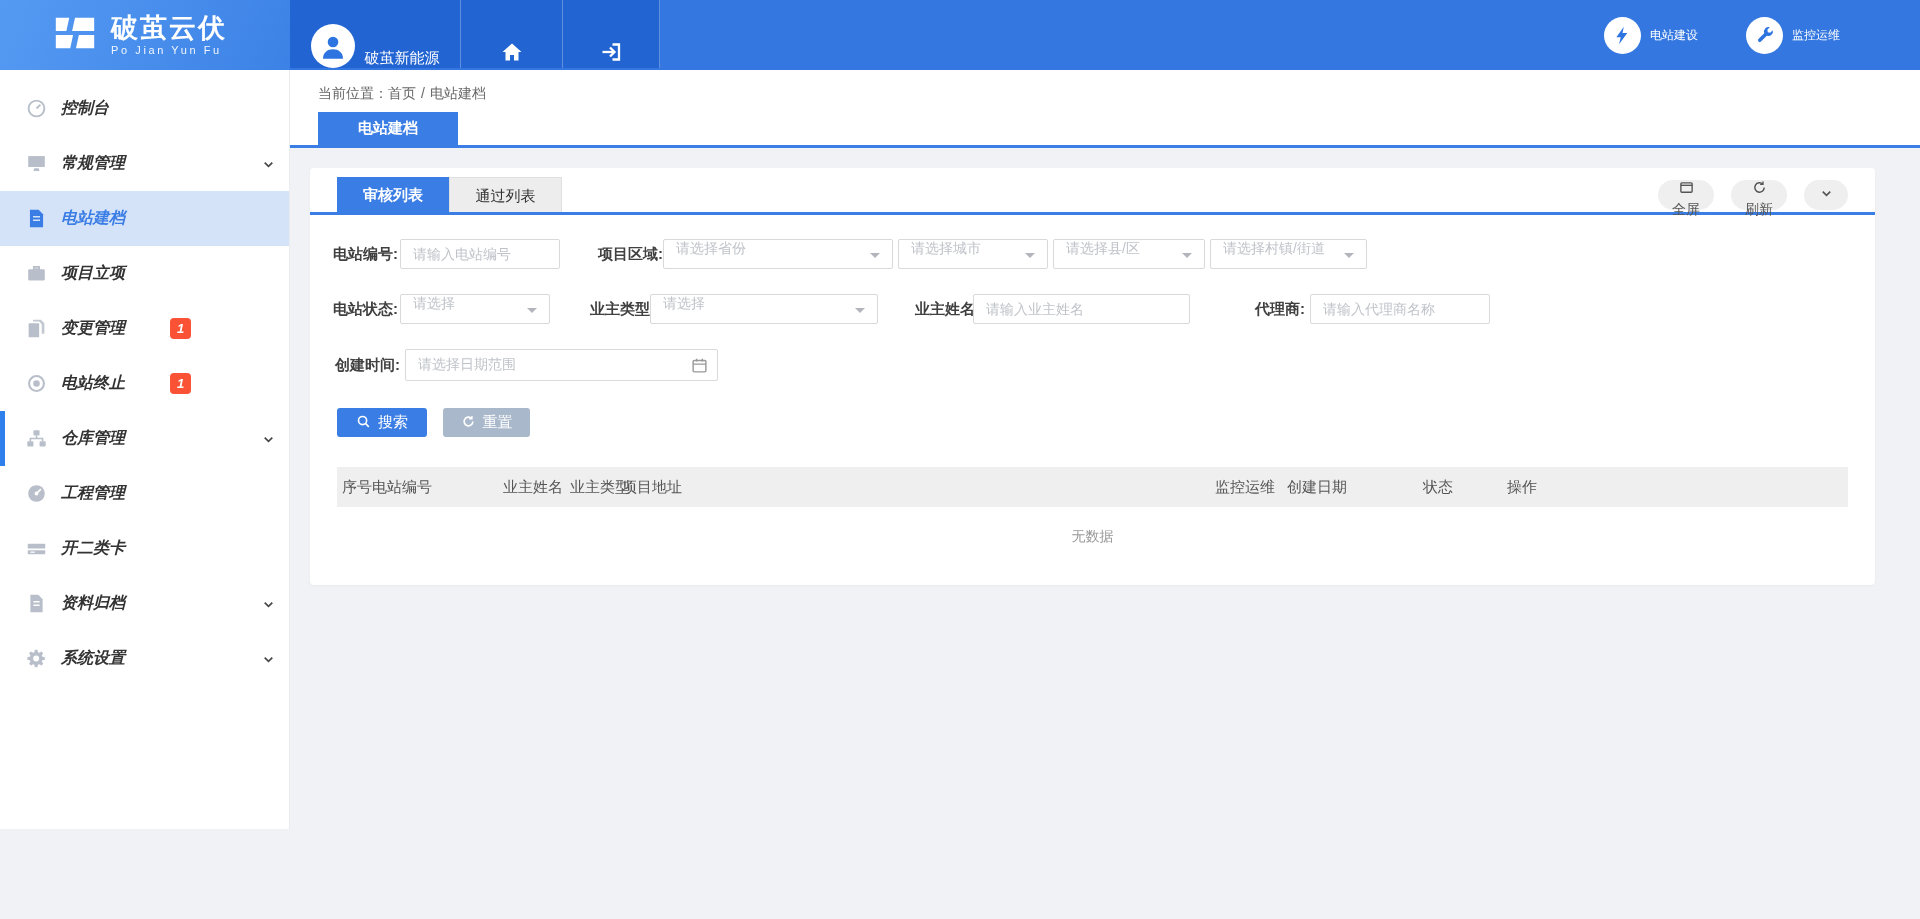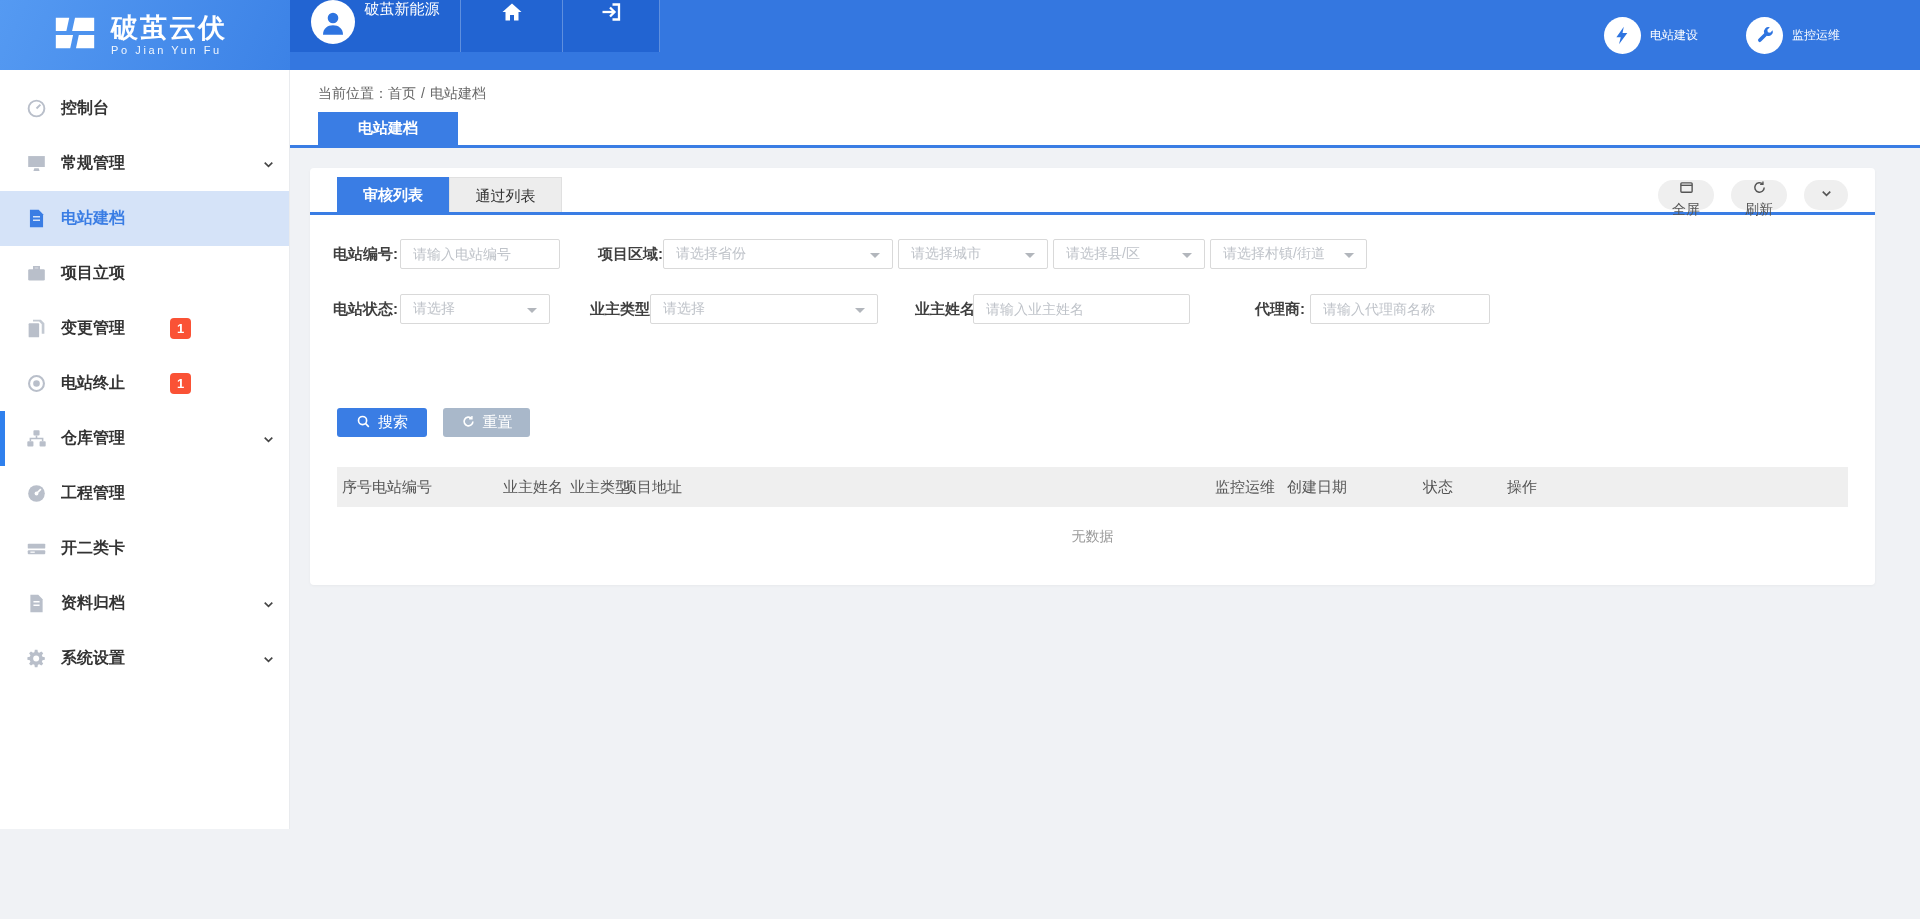--- a/index.html
+++ b/index.html
@@ -6,33 +6,33 @@
   html,body { width:1920px; height:919px; overflow:hidden; }
   body { font-family:"Liberation Sans","DejaVu Sans",sans-serif; background:#f0f2f5; position:relative; color:#333; }
 
   
   .top-header { position:absolute; left:0; top:0; width:1920px; height:70px; background:#3477e0; z-index:5; }
   .logo-block { position:absolute; left:0; top:0; width:290px; height:70px;
       background:linear-gradient(115deg,#559af2 0%,#3c82e6 100%);
       display:flex; align-items:center; padding-left:52px; gap:13px; }
   .logo-title { font-size:27px; font-weight:bold; color:#fff; letter-spacing:2px; line-height:28px; }
   .logo-sub { font-size:11px; color:rgba(255,255,255,.92); letter-spacing:2.6px; margin-top:2px; }
-  .hdr-seg { position:absolute; top:0; height:52px; background:#2264d2; display:flex; align-items:flex-start; justify-content:center; cursor:pointer; }
+  .hdr-seg { position:absolute; top:0; height:68px; background:#2264d2; display:flex; align-items:flex-end; justify-content:center; cursor:pointer; }
   .hdr-user { left:290px; width:170px; gap:10px; }
   .hdr-user .uname { color:#fff; font-size:15px; }
   .avatar { width:44px; height:44px; border-radius:50%; background:#fff; display:flex; align-items:center; justify-content:center; overflow:hidden; }
   .hdr-home { left:460px; width:102px; border-left:1px solid rgba(255,255,255,.28); }
   .hdr-exit { left:562px; width:98px; border-left:1px solid rgba(255,255,255,.28); border-right:1px solid rgba(255,255,255,.28); }
   .hdr-right { position:absolute; right:80px; top:0; height:70px; display:flex; align-items:center; gap:48px; }
   .hdr-mode { display:flex; align-items:center; gap:9px; cursor:pointer; }
   .hdr-mode .mode-circle { width:37px; height:37px; border-radius:50%; background:#fff; display:flex; align-items:center; justify-content:center; }
   .hdr-mode .mode-label { color:#fff; font-size:12px; }
 
   
-  .sidebar { position:absolute; left:0; top:70px; width:290px; height:759px; background:#fff; padding-top:11px; border-right:1px solid #e9ebee; }
+  .sidebar { position:absolute; left:0; top:70px; width:290px; height:759px; background:#fff; padding-top:11px; border-right:1px solid #e9ebee;font-style:italic; }
   .side-item { position:relative; height:55px; display:flex; align-items:center; padding-left:26px; gap:14px; cursor:pointer; font-size:16px; font-weight:bold; color:#333; }
   .side-item .s-ico { width:21px; height:21px; color:#b9bfca; flex:0 0 21px; }
   .side-item.active { background:#d5e3f8; color:#3a7de4; }
   .side-item.active .s-ico { color:#3a7de4; }
   .side-item.hovered::before { content:""; position:absolute; left:0; top:0; width:5px; height:55px; background:#2f80ed; }
   .side-badge { position:absolute; left:170px; top:17px; min-width:21px; height:21px; background:#fa5235; border-radius:4px; color:#fff; font-size:13px; font-weight:bold; display:flex; align-items:center; justify-content:center; padding:0 4px; }
   .side-arrow { position:absolute; right:14px; top:21px; width:13px; height:13px; color:#454545; }
 
   
   .content { position:absolute; left:290px; top:70px; width:1630px; height:849px; background:#f0f2f5; }
@@ -49,21 +49,21 @@
   .ctab.inactive { width:113px; background:#ededed; color:#333; border:1px solid #e0e0e0; border-bottom:none; }
   .tools { position:absolute; top:12px; right:27px; display:flex; gap:17px; }
   .pill { height:30px; border-radius:15px; background:#efefef; color:#555; font-size:14px; display:flex; align-items:center; gap:3px; padding:0 14px; cursor:pointer;flex-direction:column; }
   .pill svg { width:15px; height:15px; }
   .pill.icon-only { width:44px; justify-content:center; padding:0; }
 
   .fgroup { position:absolute; display:flex; align-items:center; }
   .flabel { font-size:15px; font-weight:600; color:#404040; text-align:right; margin-right:5px; white-space:nowrap; }
   .tinput { height:30px; border:1px solid #d9d9d9; border-radius:2px; background:#fff; font-size:14px; color:#333; padding:0 12px; outline:none; font-family:"Liberation Sans","DejaVu Sans",sans-serif; }
   .tinput::placeholder { color:#bfc3c9; }
-  .fselect { position:relative; height:30px; border:1px solid #d9d9d9; border-radius:2px; background:#fff; display:flex; align-items:center; padding:0 12px; cursor:pointer; }
+  .fselect { position:relative; height:30px; border:1px solid #d9d9d9; border-radius:2px; background:#fff; display:flex; align-items:flex-start; padding:0 12px; cursor:pointer; }
   .fselect .ph { font-size:14px; color:#bfc3c9; }
   .sel-arrow { position:absolute; right:12px; top:13px; width:0; height:0; border:5px solid transparent; border-top-color:#b2b6bc; }
   .fdate { position:relative; height:32px; border:1px solid #d9d9d9; border-radius:2px; background:#fff; display:flex; align-items:center; padding:0 12px; cursor:text; }
   .fdate .ph { font-size:14px; color:#bfc3c9; }
   .fdate .cal { position:absolute; right:9px; top:7px; width:17px; height:17px; color:#999; }
 
   .btn { height:29px; border:none; border-radius:3px; color:#fff; font-size:15px; display:flex; align-items:center; justify-content:center; gap:7px; cursor:pointer; font-family:"Liberation Sans","DejaVu Sans",sans-serif; }
   .btn svg { width:15px; height:15px; }
   .btn-search { position:absolute; left:27px; top:240px; width:90px; background:#3a7de4; }
   .btn-reset { position:absolute; left:133px; top:240px; width:87px; background:#a9b8ca; }
@@ -365,20 +365,32 @@
     </div>
     <div class="fgroup" style="left:605px; top:126px;">
       <span class="flabel" style="width:53px;">业主姓名:</span>
       <input class="tinput" style="width: 217px;" placeholder="请输入业主姓名">
     </div>
     <div class="fgroup" style="left:930px; top:126px;">
       <span class="flabel" style="width:65px;">代理商:</span>
       <input class="tinput" style="width: 180px;" placeholder="请输入代理商名称">
     </div>
 
+    <div class="fgroup" style="left:23px; top:181px;">
+      <span class="flabel" style="width:67px;">创建时间:</span>
+      <div class="fdate" style="width:313px;">
+        <span class="ph">请选择日期范围</span>
+        <span class="cal">
+          <svg viewBox="0 0 24 24" fill="none" stroke="currentColor" stroke-width="2">
+              <rect x="3" y="5" width="18" height="16" rx="1.5"></rect>
+              <path d="M3 10h18M8 2.5v4M16 2.5v4"></path>
+            </svg>
+        </span>
+      </div>
+    </div>
 
     <button class="btn btn-search">
       <span>
         <svg viewBox="0 0 24 24" fill="none" stroke="#fff" stroke-width="2.6">
             <circle cx="10.5" cy="10.5" r="6.5"></circle>
             <path d="M15.5 15.5l5 5"></path>
           </svg>
       </span>
       <span>搜索</span>
     </button>

